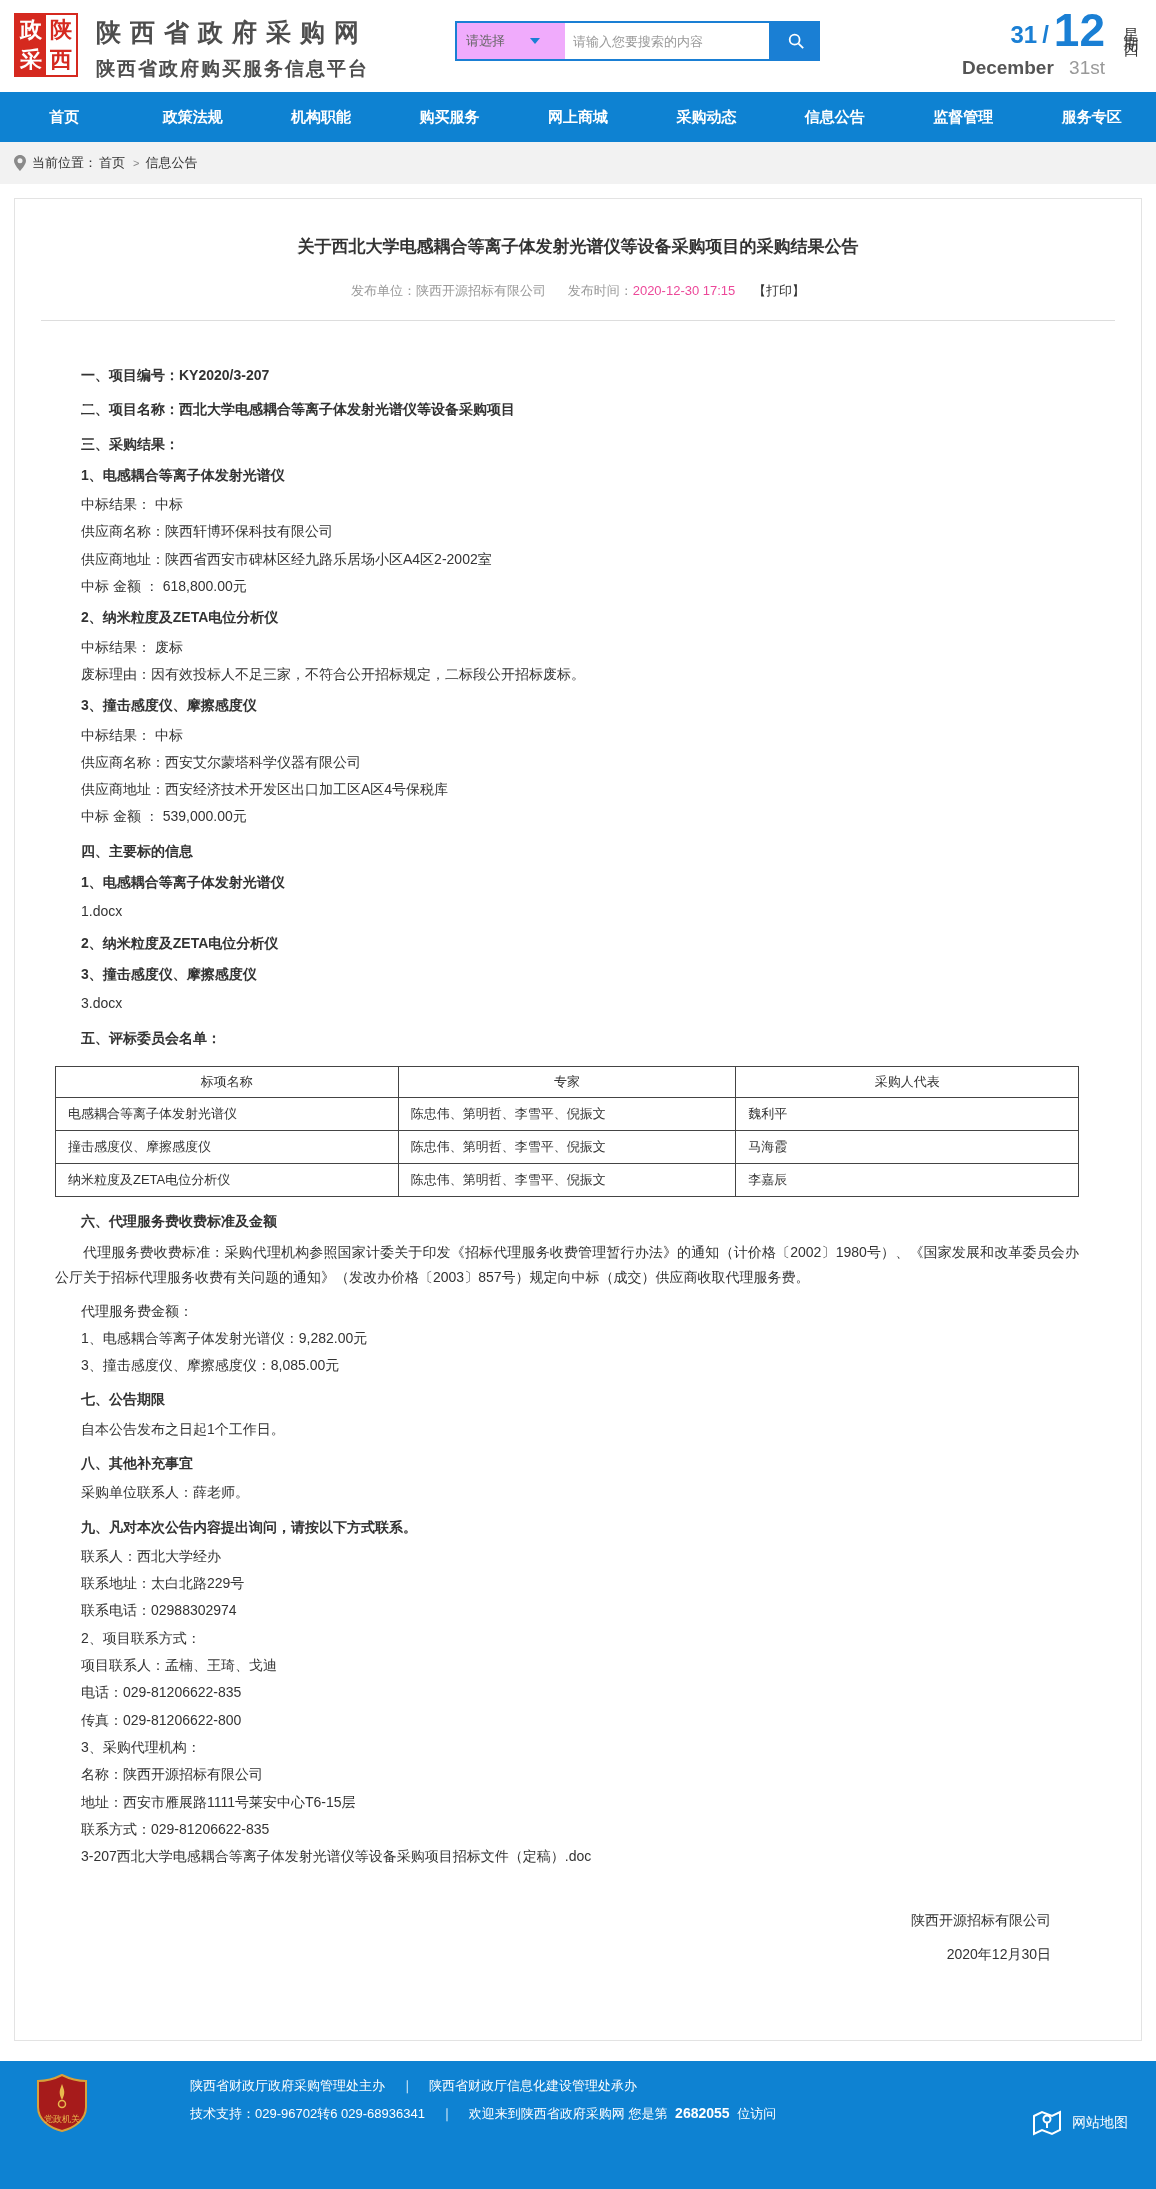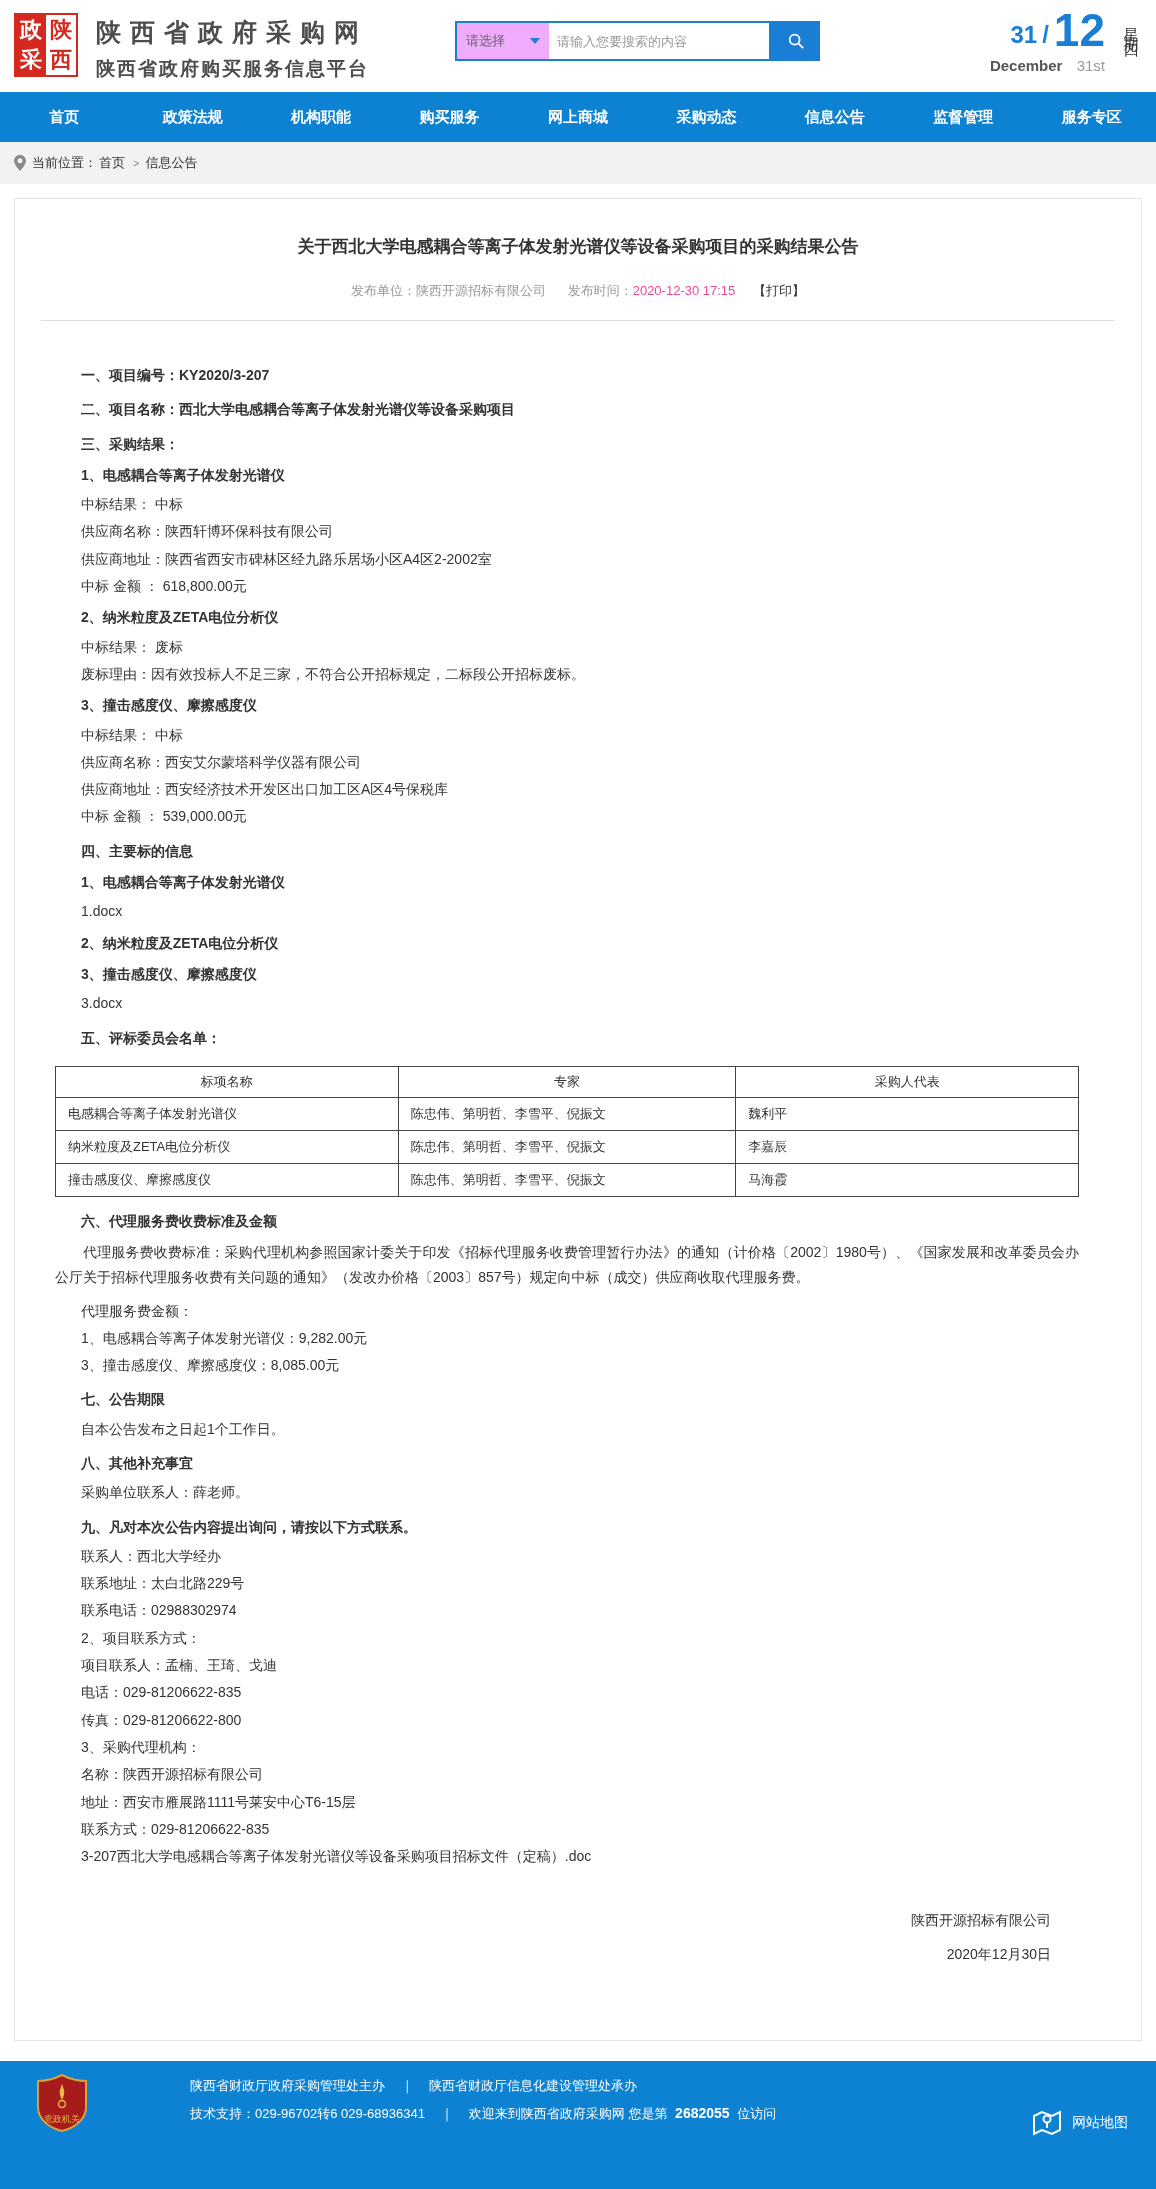--- a/index.html
+++ b/index.html
@@ -17,30 +17,30 @@
   .logo-cell { display: flex; align-items: center; justify-content: center; font-size: 22px; font-weight: bold; line-height: 1; }
   .logo-cell.red-bg { background: #d5291f; color: #fff; }
   .logo-cell.white-bg { background: #fff; color: #d5291f; }
   .site-titles { position: absolute; left: 96px; top: 16px; }
   .site-title { font-size: 25px; font-weight: bold; color: #4d4d4d; letter-spacing: 9px; }
   .site-subtitle { font-size: 19px; font-weight: bold; color: #4d4d4d; letter-spacing: 2px; margin-top: 7px; }
   .search-bar { position: absolute; left: 455px; top: 21px; display: flex; height: 40px; }
   .search-box { display: flex; align-items: stretch; border: 2px solid #1a7fd4; background: #f0abfc; width: 316px; }
   .search-select { width: 92px; display: flex; align-items: center; padding: 0 9px; color: #666; font-size: 13px; cursor: pointer; }
   .caret-down { width: 0; height: 0; margin-left: auto; border-left: 5px solid transparent; border-right: 5px solid transparent; border-top: 6px solid #1a7fd4; }
-  .search-input { flex: 1; border: none; outline: none; font-size: 13px; padding: 0 8px; color: #333; font-family: "Liberation Sans", sans-serif; }
+  .search-input { flex: 1; border: none; outline: none; font-size: 13px; padding: 0 8px; color: #333; font-family: "Liberation Sans", sans-serif; margin-left: 16px; }
   .search-input::placeholder { color: #999; }
   .search-btn { width: 49px; border: none; background: #1a7fd4; display: flex; align-items: center; justify-content: center; cursor: pointer; }
   .date-block { position: absolute; right: 16px; top: 9px; display: flex; }
   .date-nums { text-align: right; }
   .date-top { display: flex; align-items: flex-end; justify-content: flex-end; }
   .date-day { font-size: 24px; font-weight: bold; color: #1a7fd4; line-height: 1; margin-bottom: 6px; }
   .date-slash { font-size: 24px; font-weight: bold; color: #1a7fd4; line-height: 1; margin: 0 5px 6px; }
   .date-month { font-size: 46px; font-weight: bold; color: #1a7fd4; line-height: 0.95; }
-  .date-bottom { margin-top: 4px; font-size: 15px; }
+  .date-bottom { margin-top: 4px; font-size: 19px; }
   .date-month-name { color: #555; font-weight: bold; }
   .date-ordinal { color: #999; margin-left: 10px; }
   .weekday { writing-mode: vertical-rl; font-size: 15px; color: #333; margin-left: 16px; letter-spacing: 8px; padding-top: 7px; }
   
   .nav { height: 50px; background: #0e82d2; display: flex; }
   .nav-item {
     flex: 1; display: flex; align-items: center; justify-content: center;
     color: #fff; font-size: 15px; font-weight: bold; cursor: pointer; text-decoration: none;
   }
   
@@ -231,29 +231,29 @@
       </thead>
       <tbody>
 
           <tr>
             <td>电感耦合等离子体发射光谱仪</td>
             <td>陈忠伟、第明哲、李雪平、倪振文</td>
             <td>魏利平</td>
           </tr>
 
           <tr>
+            <td>撞击感度仪、摩擦感度仪</td>
+            <td>陈忠伟、第明哲、李雪平、倪振文</td>
+            <td>马海霞</td>
+          </tr>
+
+          <tr>
             <td>纳米粒度及ZETA电位分析仪</td>
             <td>陈忠伟、第明哲、李雪平、倪振文</td>
             <td>李嘉辰</td>
-          </tr>
-
-          <tr>
-            <td>撞击感度仪、摩擦感度仪</td>
-            <td>陈忠伟、第明哲、李雪平、倪振文</td>
-            <td>马海霞</td>
           </tr>
         </tbody>
     </table>
 
     <div>
 
         <p class="para s-h">六、代理服务费收费标准及金额</p>
 
         <p class="para s-wide">代理服务费收费标准：采购代理机构参照国家计委关于印发《招标代理服务收费管理暂行办法》的通知（计价格〔2002〕1980号）、《国家发展和改革委员会办公厅关于招标代理服务收费有关问题的通知》（发改办价格〔2003〕857号）规定向中标（成交）供应商收取代理服务费。</p>
 

